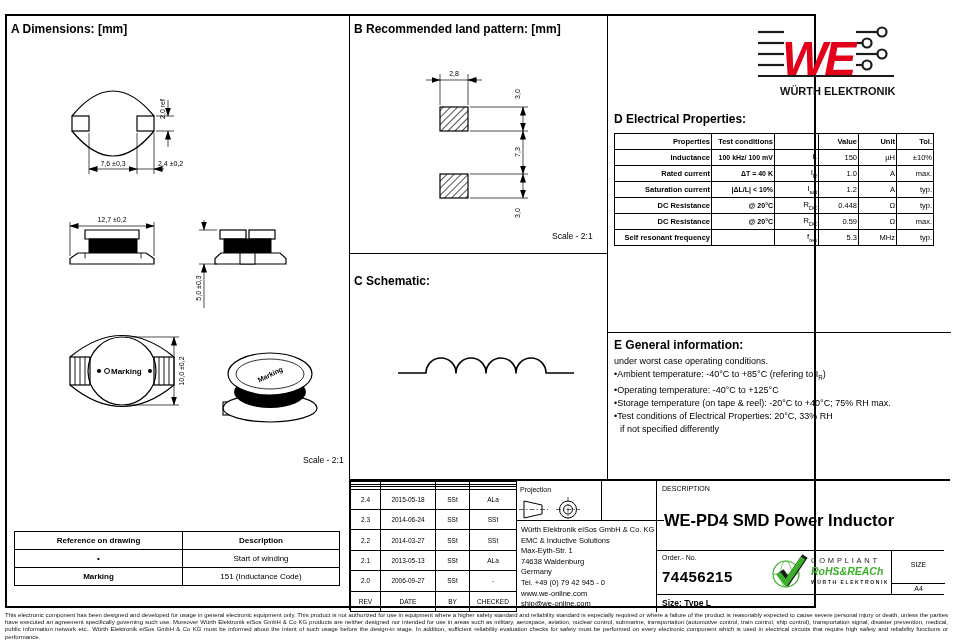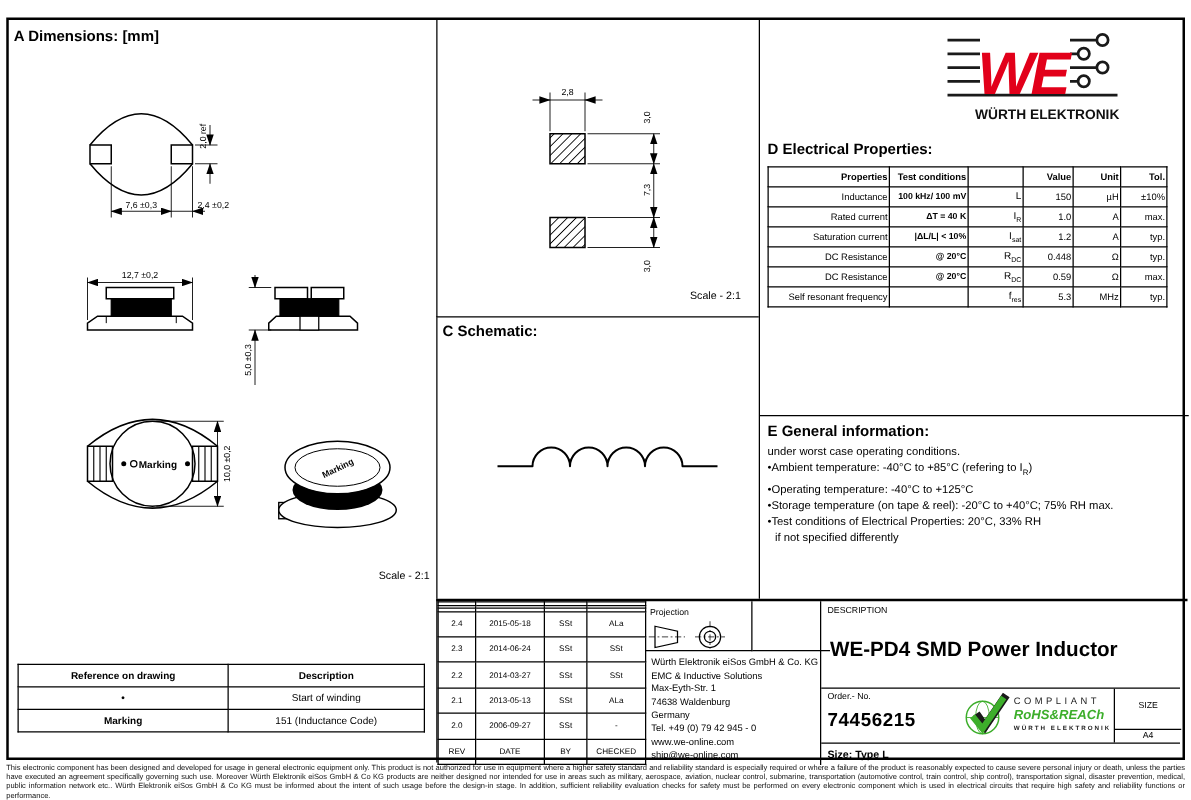--- a/index.html
+++ b/index.html
@@ -1,37 +1,37 @@
 <!DOCTYPE html>
 <html><head>
 <meta charset="utf-8">
 <style>
   * { margin:0; padding:0; box-sizing:border-box; }
   html,body { width:953px; height:640px; background:#fff; }
   body { position:relative; font-family:"Liberation Sans","DejaVu Sans",sans-serif; color:#000; overflow:hidden; }
   .abs { position:absolute; }
-  #sheet { position:absolute; left:5px; top:14px; width:943px; height:594px; border:2px solid #000; }
+  #sheet { position:absolute; left:5px; top:14px; width:811px; height:594px; border:2px solid #000; }
   .sec-title { font-weight:bold; font-size:12px; white-space:nowrap; }
 
   
   #sec-a { position:absolute; left:0; top:0; width:342px; height:590px; }
   #sec-b { position:absolute; left:342px; top:0; width:258px; height:238px; border-left:1.5px solid #000; border-bottom:1.5px solid #000; }
   #sec-c { position:absolute; left:342px; top:238px; width:258px; height:225px; border-left:1.5px solid #000; }
   #right-col { position:absolute; left:600px; top:0; width:343px; height:463px; border-left:1.5px solid #000; }
   #sec-e { position:absolute; left:0; top:316px; width:343px; height:147px; border-top:1.5px solid #000; padding:5px 0 0 6px; }
   .e-line { font-size:9px; line-height:13px; white-space:nowrap; }
   .e-indent { padding-left:6px; }
   sub { font-size:70%; }
 
   
   #d-title { position:absolute; left:6px; top:96px; }
   #d-table { position:absolute; left:6px; top:117px; border-collapse:collapse; table-layout:fixed; }
   #d-table td, #d-table th { border:1px solid #000; height:16px; text-align:right; vertical-align:middle; font-size:7.5px; padding:0 1px; overflow:hidden; white-space:nowrap; }
   #d-table th { font-weight:bold; }
-  #d-table td.prop { font-weight:normal; }
+  #d-table td.prop { font-weight:bold; }
   #d-table td.cond { font-weight:bold; font-size:7px; }
   #d-table td.sym { font-size:8px; }
 
   
   #bottom-block { position:absolute; left:342px; top:463px; width:601px; height:131px; border-top:2px solid #000; border-left:1.5px solid #000; }
   #rev-table { position:absolute; left:0; top:0; width:166px; height:131px; border-collapse:collapse; table-layout:fixed; }
   #rev-table td { border:1px solid #000; font-size:6.5px; text-align:center; vertical-align:middle; overflow:hidden; white-space:nowrap; }
   #proj-col { position:absolute; left:166px; top:0; width:148px; height:131px; }
   #proj-box { position:absolute; left:0; top:0; width:86px; height:40px; border-right:1px solid #000; border-bottom:1px solid #000; }
   #proj-empty { position:absolute; left:86px; top:0; width:62px; height:40px; border-bottom:1px solid #000; }
@@ -184,20 +184,21 @@
       </tr>
       <tr>
         <td class="refc">Marking</td>
         <td>151 (Inductance Code)</td>
       </tr>
     </tbody>
       </table>
   </div>
 
   <div id="sec-b">
+    <div class="sec-title abs" style="left:4px;top:6px">B Recommended land pattern: [mm]</div>
     <svg width="256" height="236" viewBox="0 0 256 236" style="position:absolute;left:0;top:0">
       <defs>
         <pattern id="hatchB" width="5" height="5" patternUnits="userSpaceOnUse" patternTransform="rotate(45)">
           <rect width="5" height="5" fill="#fff"></rect>
           <line x1="0" y1="0" x2="0" y2="5" stroke="#000" stroke-width="1.4"></line>
         </pattern>
         <marker id="arrB" markerWidth="9" markerHeight="6" refX="8.5" refY="3" orient="auto-start-reverse" markerUnits="userSpaceOnUse">
           <path d="M0,0 L9,3 L0,6 Z" fill="#000"></path>
         </marker>
       </defs>
@@ -219,21 +220,21 @@
       </g>
       <text x="104" y="60" text-anchor="middle" font-size="7">2,8</text>
       <text transform="rotate(-90 170 78)" x="170" y="78" text-anchor="middle" font-size="7">3,0</text>
       <text transform="rotate(-90 170 136)" x="170" y="136" text-anchor="middle" font-size="7">7,3</text>
       <text transform="rotate(-90 170 197)" x="170" y="197" text-anchor="middle" font-size="7">3,0</text>
       <text x="202" y="223" font-size="8.5">Scale - 2:1</text>
     </svg>
   </div>
 
   <div id="sec-c">
-    <div class="sec-title abs" style="left:4px;top:4px">C Schematic:</div>
+    <div class="sec-title abs" style="left:4px;top:20px">C Schematic:</div>
     <svg width="256" height="222" viewBox="0 0 256 222" style="position:absolute;left:0;top:0">
       <path d="M48,119 h28 a15,15 0 0 1 30,0 a15,15 0 0 1 30,0 a15,15 0 0 1 30,0 a15,15 0 0 1 30,0 h28" fill="none" stroke="#000" stroke-width="1.6" stroke-linejoin="round"></path>
     </svg>
   </div>
 
   <div id="right-col">
 
     <svg width="150" height="80" viewBox="0 0 150 80" style="position:absolute;left:148px;top:4px">
       <g stroke="#1a1a1a" stroke-width="2.2">
         <line x1="2" y1="12" x2="28" y2="12"></line>

